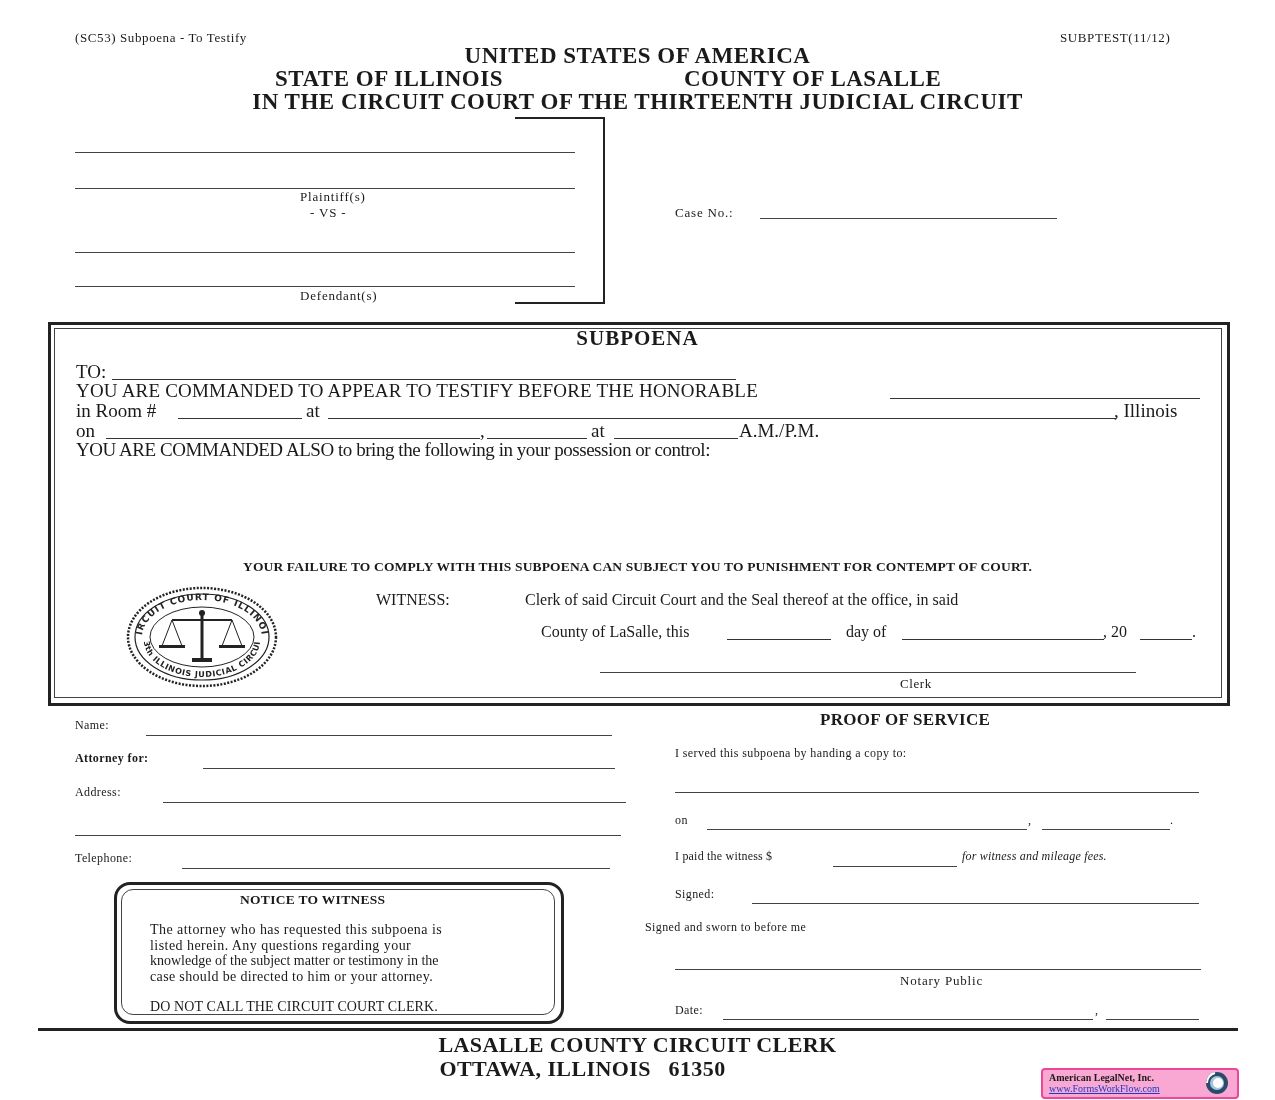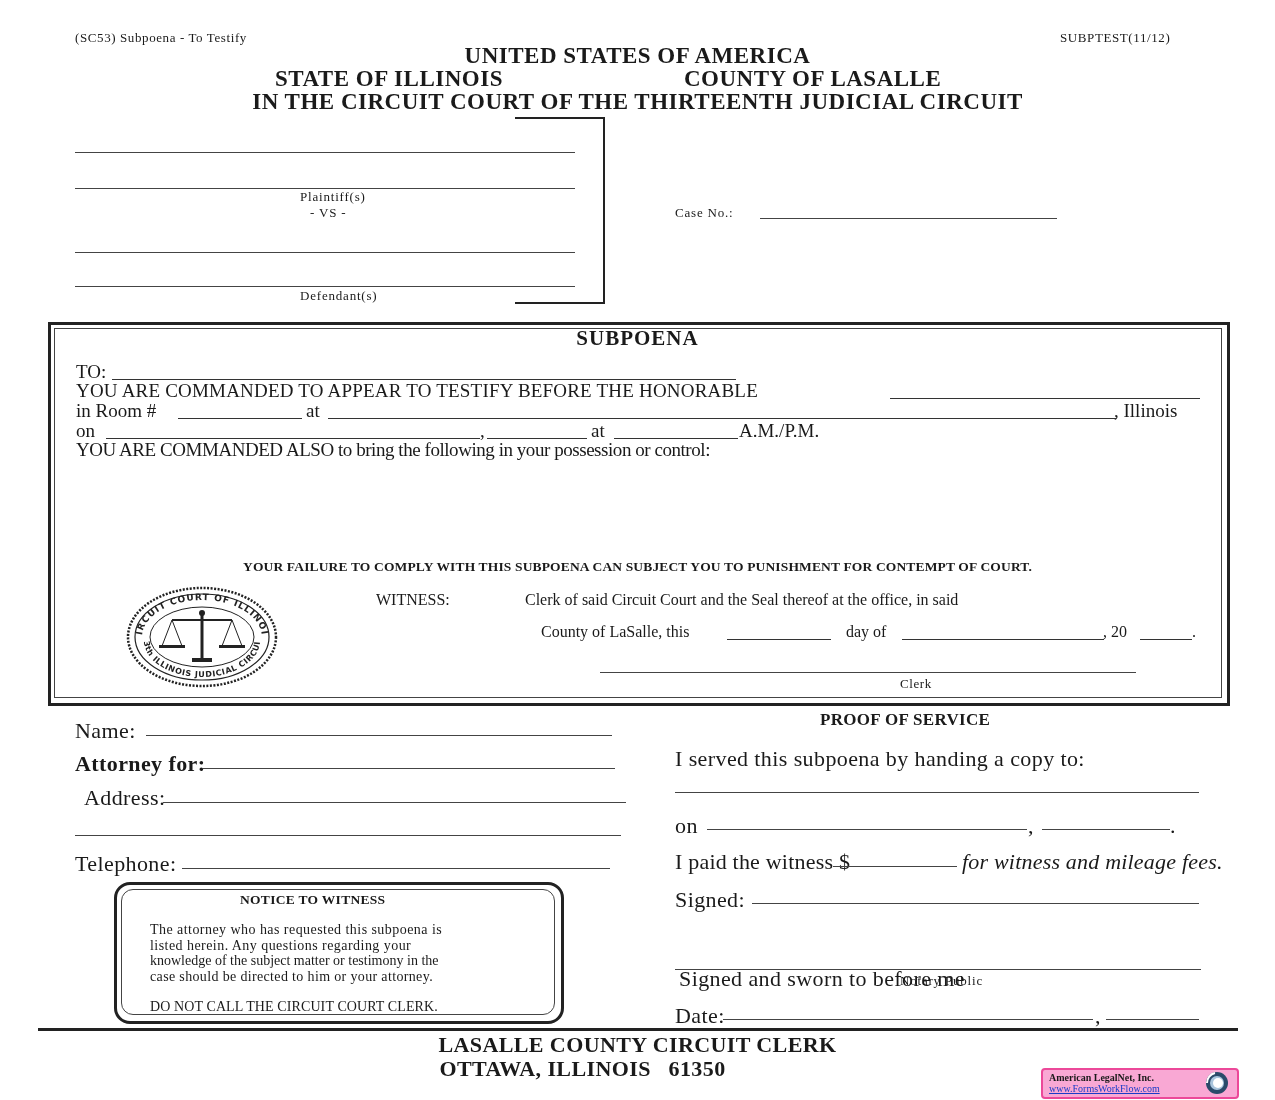--- a/index.html
+++ b/index.html
@@ -3,21 +3,21 @@
 <meta charset="utf-8">
 <style>
   html,body{margin:0;padding:0;background:#fff;}
   body{width:1275px;height:1100px;position:relative;overflow:hidden;color:#1a1a1a;font-family:"Liberation Serif","DejaVu Serif",serif;}
   .abs{position:absolute;}
   .t{position:absolute;white-space:nowrap;}
   .hdr{font-weight:bold;font-size:23px;letter-spacing:0.5px;}
   .small{font-size:13px;letter-spacing:0.6px;}
   .line{position:absolute;height:0;border-top:1px solid #444;}
   .body17{font-size:19px;}
-  .body16{font-size:22px;letter-spacing:0.4px;}
+  .body16{font-size:12px;letter-spacing:0.4px;}
   .fill{position:absolute;height:0;border-top:1px solid #333;}
 </style>
 </head>
 <body>
 
 <div class="t small" style="left:75px;top:30px;">(SC53) Subpoena - To Testify</div>
 <div class="t small" style="left:1060px;top:30px;">SUBPTEST(11/12)</div>
 
 <div class="t hdr" style="left:0;width:1275px;text-align:center;top:43px;">UNITED STATES OF AMERICA</div>
 <div class="t hdr" style="left:275px;top:66px;">STATE OF ILLINOIS</div>
@@ -99,21 +99,21 @@
 <div class="t" style="left:1103px;top:623px;font-size:16px;">, 20</div>
 <div class="fill" style="left:1140px;width:52px;top:639px;"></div>
 <div class="t" style="left:1192px;top:623px;font-size:16px;">.</div>
 <div class="line" style="left:600px;width:536px;top:672px;"></div>
 <div class="t" style="left:900px;top:676px;font-size:13px;letter-spacing:0.6px;">Clerk</div>
 
 <div class="t body16" style="left:75px;top:718px;">Name:</div>
 <div class="line" style="left:146px;width:466px;top:735px;"></div>
 <div class="t body16" style="left:75px;top:751px;font-weight:bold;">Attorney  for:</div>
 <div class="line" style="left:203px;width:412px;top:768px;"></div>
-<div class="t body16" style="left:75px;top:785px;margin-left:9px;">Address:</div>
+<div class="t body16" style="left:75px;top:785px;">Address:</div>
 <div class="line" style="left:163px;width:463px;top:802px;"></div>
 <div class="line" style="left:75px;width:546px;top:835px;"></div>
 <div class="t body16" style="left:75px;top:851px;">Telephone:</div>
 <div class="line" style="left:182px;width:428px;top:868px;"></div>
 
 <div class="abs" style="left:114px;top:882px;width:444px;height:136px;border:3px solid #222;border-radius:16px;"></div>
 <div class="abs" style="left:121px;top:889px;width:432px;height:124px;border:1px solid #444;border-radius:12px;"></div>
 <div class="t" style="left:240px;top:892px;font-weight:bold;font-size:13.5px;letter-spacing:0.3px;">NOTICE TO WITNESS</div>
 <div class="abs" style="left:150px;top:922px;font-size:14px;line-height:15.5px;">
   <div style="letter-spacing:0.45px;">The attorney who has requested this subpoena is</div>
@@ -129,21 +129,21 @@
 <div class="t body16" style="left:675px;top:813px;">on</div>
 <div class="line" style="left:707px;width:320px;top:829px;"></div>
 <div class="t body16" style="left:1028px;top:813px;">,</div>
 <div class="line" style="left:1042px;width:128px;top:829px;"></div>
 <div class="t body16" style="left:1170px;top:813px;">.</div>
 <div class="t body16" style="left:675px;top:849px;letter-spacing:0.2px;">I paid the witness $</div>
 <div class="line" style="left:833px;width:124px;top:866px;"></div>
 <div class="t body16" style="left:962px;top:849px;letter-spacing:0.2px;font-style:italic;">for witness and mileage fees.</div>
 <div class="t body16" style="left:675px;top:887px;">Signed:</div>
 <div class="line" style="left:752px;width:447px;top:903px;"></div>
-<div class="t body16" style="left:679px;top:920px;margin-top:46px;">Signed and sworn to before me</div>
+<div class="t body16" style="left:645px;top:920px;">Signed and sworn to before me</div>
 <div class="line" style="left:675px;width:526px;top:969px;"></div>
 <div class="t" style="left:900px;top:973px;font-size:13px;letter-spacing:0.8px;">Notary  Public</div>
 <div class="t body16" style="left:675px;top:1003px;">Date:</div>
 <div class="line" style="left:723px;width:370px;top:1019px;"></div>
 <div class="t body16" style="left:1095px;top:1003px;">,</div>
 <div class="line" style="left:1106px;width:93px;top:1019px;"></div>
 
 <div class="abs" style="left:38px;top:1028px;width:1200px;height:0;border-top:3px solid #222;"></div>
 <div class="t" style="left:0;width:1275px;text-align:center;top:1032px;font-weight:bold;font-size:22px;letter-spacing:0.4px;">LASALLE COUNTY CIRCUIT CLERK</div>
 <div class="t" style="left:0;width:1165px;text-align:center;top:1056px;font-weight:bold;font-size:22px;letter-spacing:0.4px;white-space:pre;">OTTAWA, ILLINOIS   61350</div>

